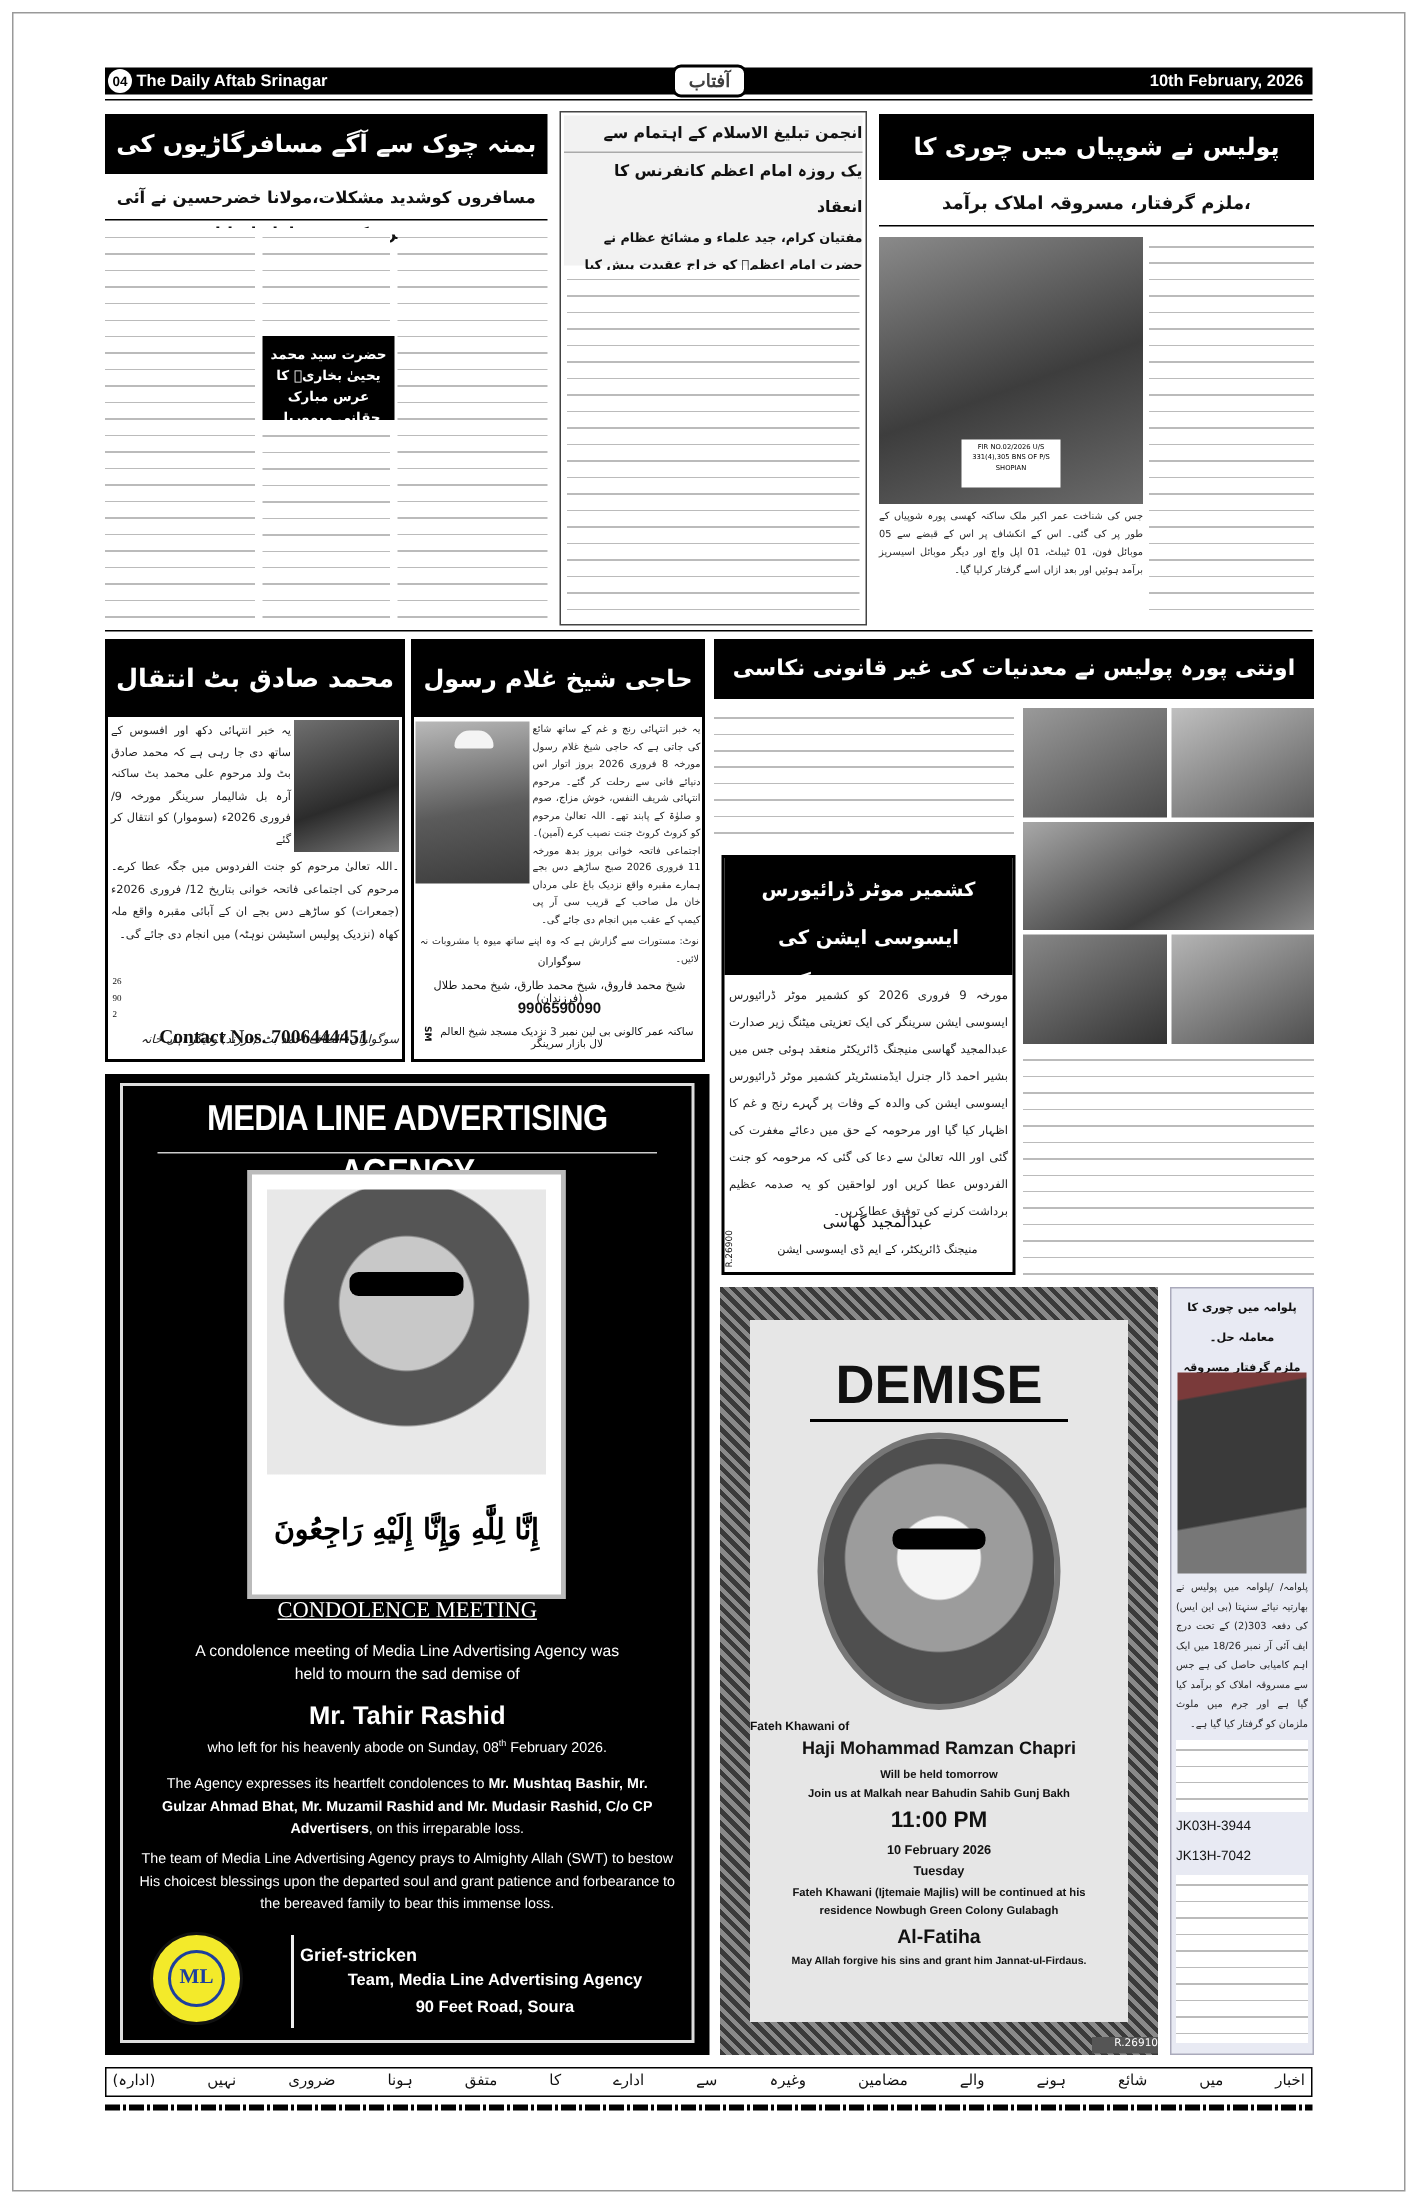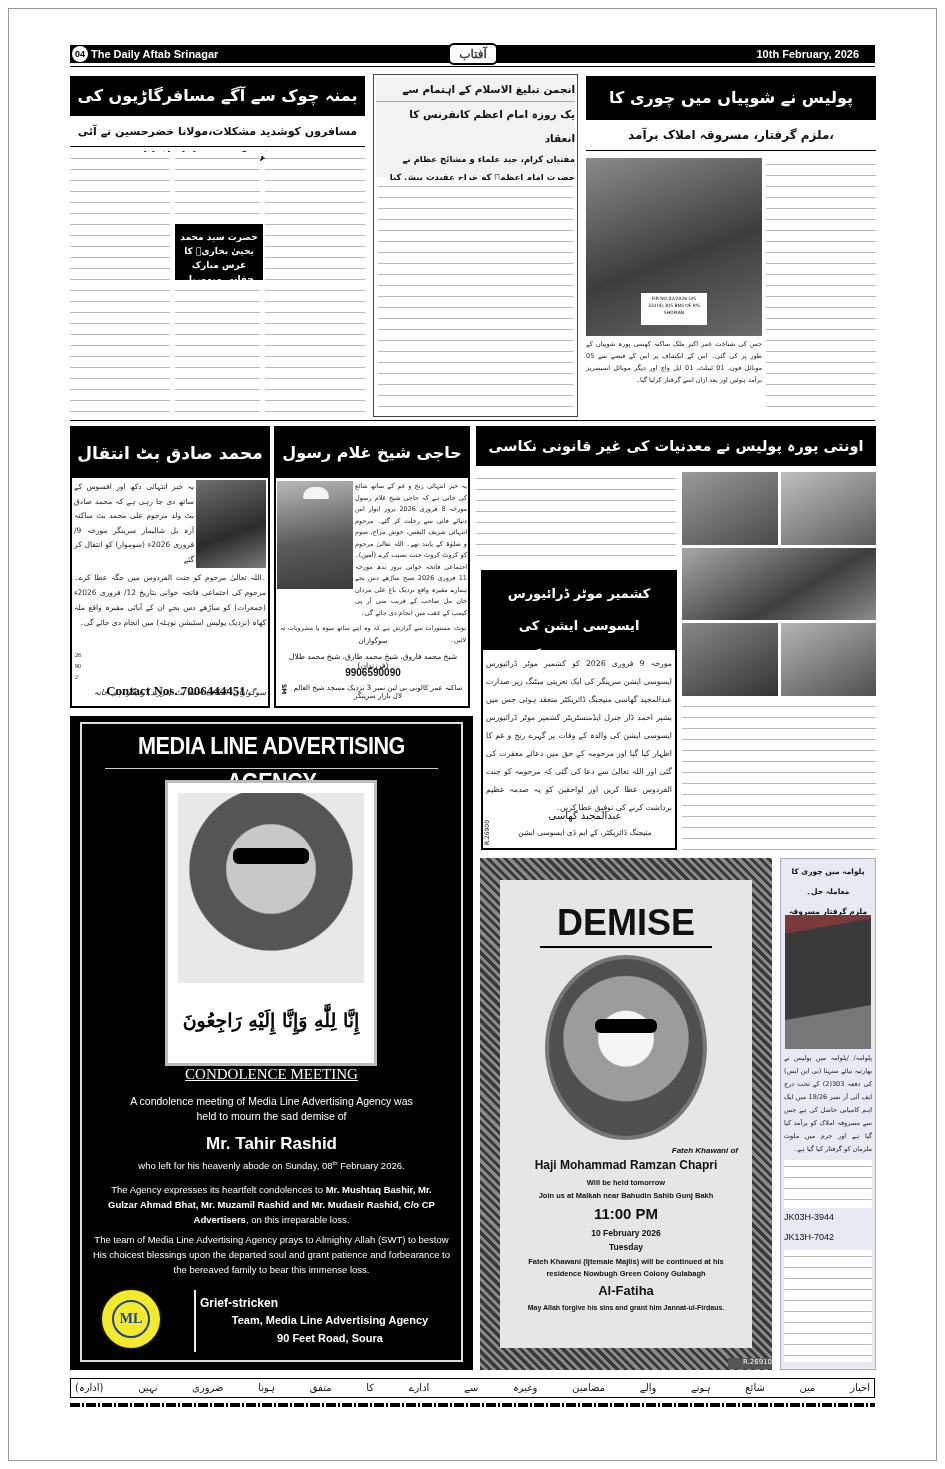--- a/index.html
+++ b/index.html
@@ -1,19 +1,19 @@
 <!DOCTYPE html>
 <html><head>
 <meta charset="utf-8">
 <style>
   * { box-sizing: border-box; margin: 0; padding: 0; }
   body { width: 945px; height: 1469px; background: #fff; font-family: "DejaVu Sans", sans-serif; color: #111; position: relative; overflow: hidden; }
   .page { position: absolute; left: 8px; top: 8px; width: 929px; height: 1453px; border: 1px solid #999; }
   .abs { position: absolute; }
-  .masthead { left: 70px; top: 45px; width: 805px; height: 18px; background: #000; color: #fff; font-family: "Liberation Sans", sans-serif; font-size: 11px; font-weight: bold; display:flex; align-items:center; justify-content:space-between; padding: 0 16px 0 2px; }
+  .masthead { left: 70px; top: 45px; width: 805px; height: 18px; background: #000; color: #fff; font-family: "Liberation Sans", sans-serif; font-size: 11px; font-weight: bold; display:flex; align-items:center; justify-content:space-between; padding: 0 6px 0 2px; }
   .page-num { display:inline-flex; width:16px; height:16px; border-radius:50%; background:#fff; color:#000; align-items:center; justify-content:center; font-size:9px; margin-right:3px; }
   .logo-badge { position:absolute; left: 378px; top: -2px; width: 50px; height: 22px; background:#fff; color:#404040; border:2px solid #000; border-radius: 6px; text-align:center; font-size: 12px; line-height:18px; }
   .urdu { direction: rtl; font-family: "DejaVu Sans", sans-serif; }
   .blackhead { background:#000; color:#fff; text-align:center; font-weight:bold; }
   .photo { background: linear-gradient(160deg,#8a8a8a,#3d3d3d 55%,#6b6b6b); }
   .frame { border: 2px solid #000; }
   .small-urdu { font-size: 7px; line-height: 12px; color:#222; direction: rtl; text-align: justify; }
   .fill-lines { background: repeating-linear-gradient(#fff 0 6px, #bbb 6px 7px, #fff 7px 11px); }
 </style>
 </head>
@@ -135,21 +135,21 @@
 <div class="abs" style="left:200px;top:1314px;width:260px;height:18px;color:#fff;font-family:'Liberation Sans',sans-serif;font-weight:bold;font-size:11px;text-align:center;">Team, Media Line Advertising Agency</div>
 <div class="abs" style="left:200px;top:1332px;width:260px;height:18px;color:#fff;font-family:'Liberation Sans',sans-serif;font-weight:bold;font-size:11px;text-align:center;">90 Feet Road, Soura</div>
 
 <div class="abs" style="left:480px;top:858px;width:292px;height:512px;background:repeating-linear-gradient(45deg,#3a3a3a 0 3px,#8a8a8a 3px 6px);"></div>
 <div class="abs" style="left:500px;top:880px;width:252px;height:468px;background:#e6e6e6;"></div>
 <div class="abs" style="left:500px;top:900px;width:252px;height:46px;font-family:'Liberation Sans',sans-serif;font-weight:bold;font-size:36px;text-align:center;line-height:46px;">DEMISE</div>
 <div class="abs" style="left:540px;top:946px;width:172px;height:2px;background:#000;"></div>
 <div class="abs" style="left:545px;top:955px;width:162px;height:185px;border-radius:50%;border:4px solid #777;background:radial-gradient(circle at 50% 45%, #f4f4f4 0 22%, #9c9c9c 23% 50%, #4f4f4f 51%);">
   <div style="position:absolute;left:46px;top:60px;width:62px;height:14px;background:#000;border-radius:6px;"></div>
 </div>
-<div class="abs" style="left:500px;top:1146px;width:238px;height:13px;font-family:'Liberation Sans',sans-serif;font-weight:bold;font-size:8px;text-align:right;font-style:italic;">Fateh Khawani of</div>
+<div class="abs" style="left:500px;top:1146px;width:238px;height:13px;font-family:'Liberation Sans',sans-serif;font-weight:bold;font-size:8px;text-align:left;">Fateh Khawani of</div>
 <div class="abs" style="left:500px;top:1158px;width:252px;height:18px;font-family:'Liberation Sans',sans-serif;font-weight:bold;font-size:12px;text-align:center;">Haji Mohammad Ramzan Chapri</div>
 <div class="abs" style="left:500px;top:1178px;width:252px;height:12px;font-family:'Liberation Sans',sans-serif;font-weight:bold;font-size:7.5px;text-align:center;">Will be held tomorrow</div>
 <div class="abs" style="left:500px;top:1191px;width:252px;height:12px;font-family:'Liberation Sans',sans-serif;font-weight:bold;font-size:7.5px;text-align:center;">Join us at Malkah near Bahudin Sahib Gunj Bakh</div>
 <div class="abs" style="left:500px;top:1205px;width:252px;height:22px;font-family:'Liberation Sans',sans-serif;font-weight:bold;font-size:15px;text-align:center;">11:00 PM</div>
 <div class="abs" style="left:500px;top:1228px;width:252px;height:14px;font-family:'Liberation Sans',sans-serif;font-weight:bold;font-size:8.5px;text-align:center;">10 February 2026</div>
 <div class="abs" style="left:500px;top:1242px;width:252px;height:14px;font-family:'Liberation Sans',sans-serif;font-weight:bold;font-size:8.5px;text-align:center;">Tuesday</div>
 <div class="abs" style="left:510px;top:1256px;width:232px;height:26px;font-family:'Liberation Sans',sans-serif;font-weight:bold;font-size:7.5px;text-align:center;line-height:12px;">Fateh Khawani (Ijtemaie Majlis) will be continued at his residence Nowbugh Green Colony Gulabagh</div>
 <div class="abs" style="left:500px;top:1283px;width:252px;height:20px;font-family:'Liberation Sans',sans-serif;font-weight:bold;font-size:13px;text-align:center;">Al-Fatiha</div>
 <div class="abs" style="left:500px;top:1304px;width:252px;height:12px;font-family:'Liberation Sans',sans-serif;font-weight:bold;font-size:7px;text-align:center;">May Allah forgive his sins and grant him Jannat-ul-Firdaus.</div>
 <div class="abs" style="left:728px;top:1358px;width:44px;height:11px;font-size:7px;color:#fff;background:#555;text-align:right;">R.26910</div>

